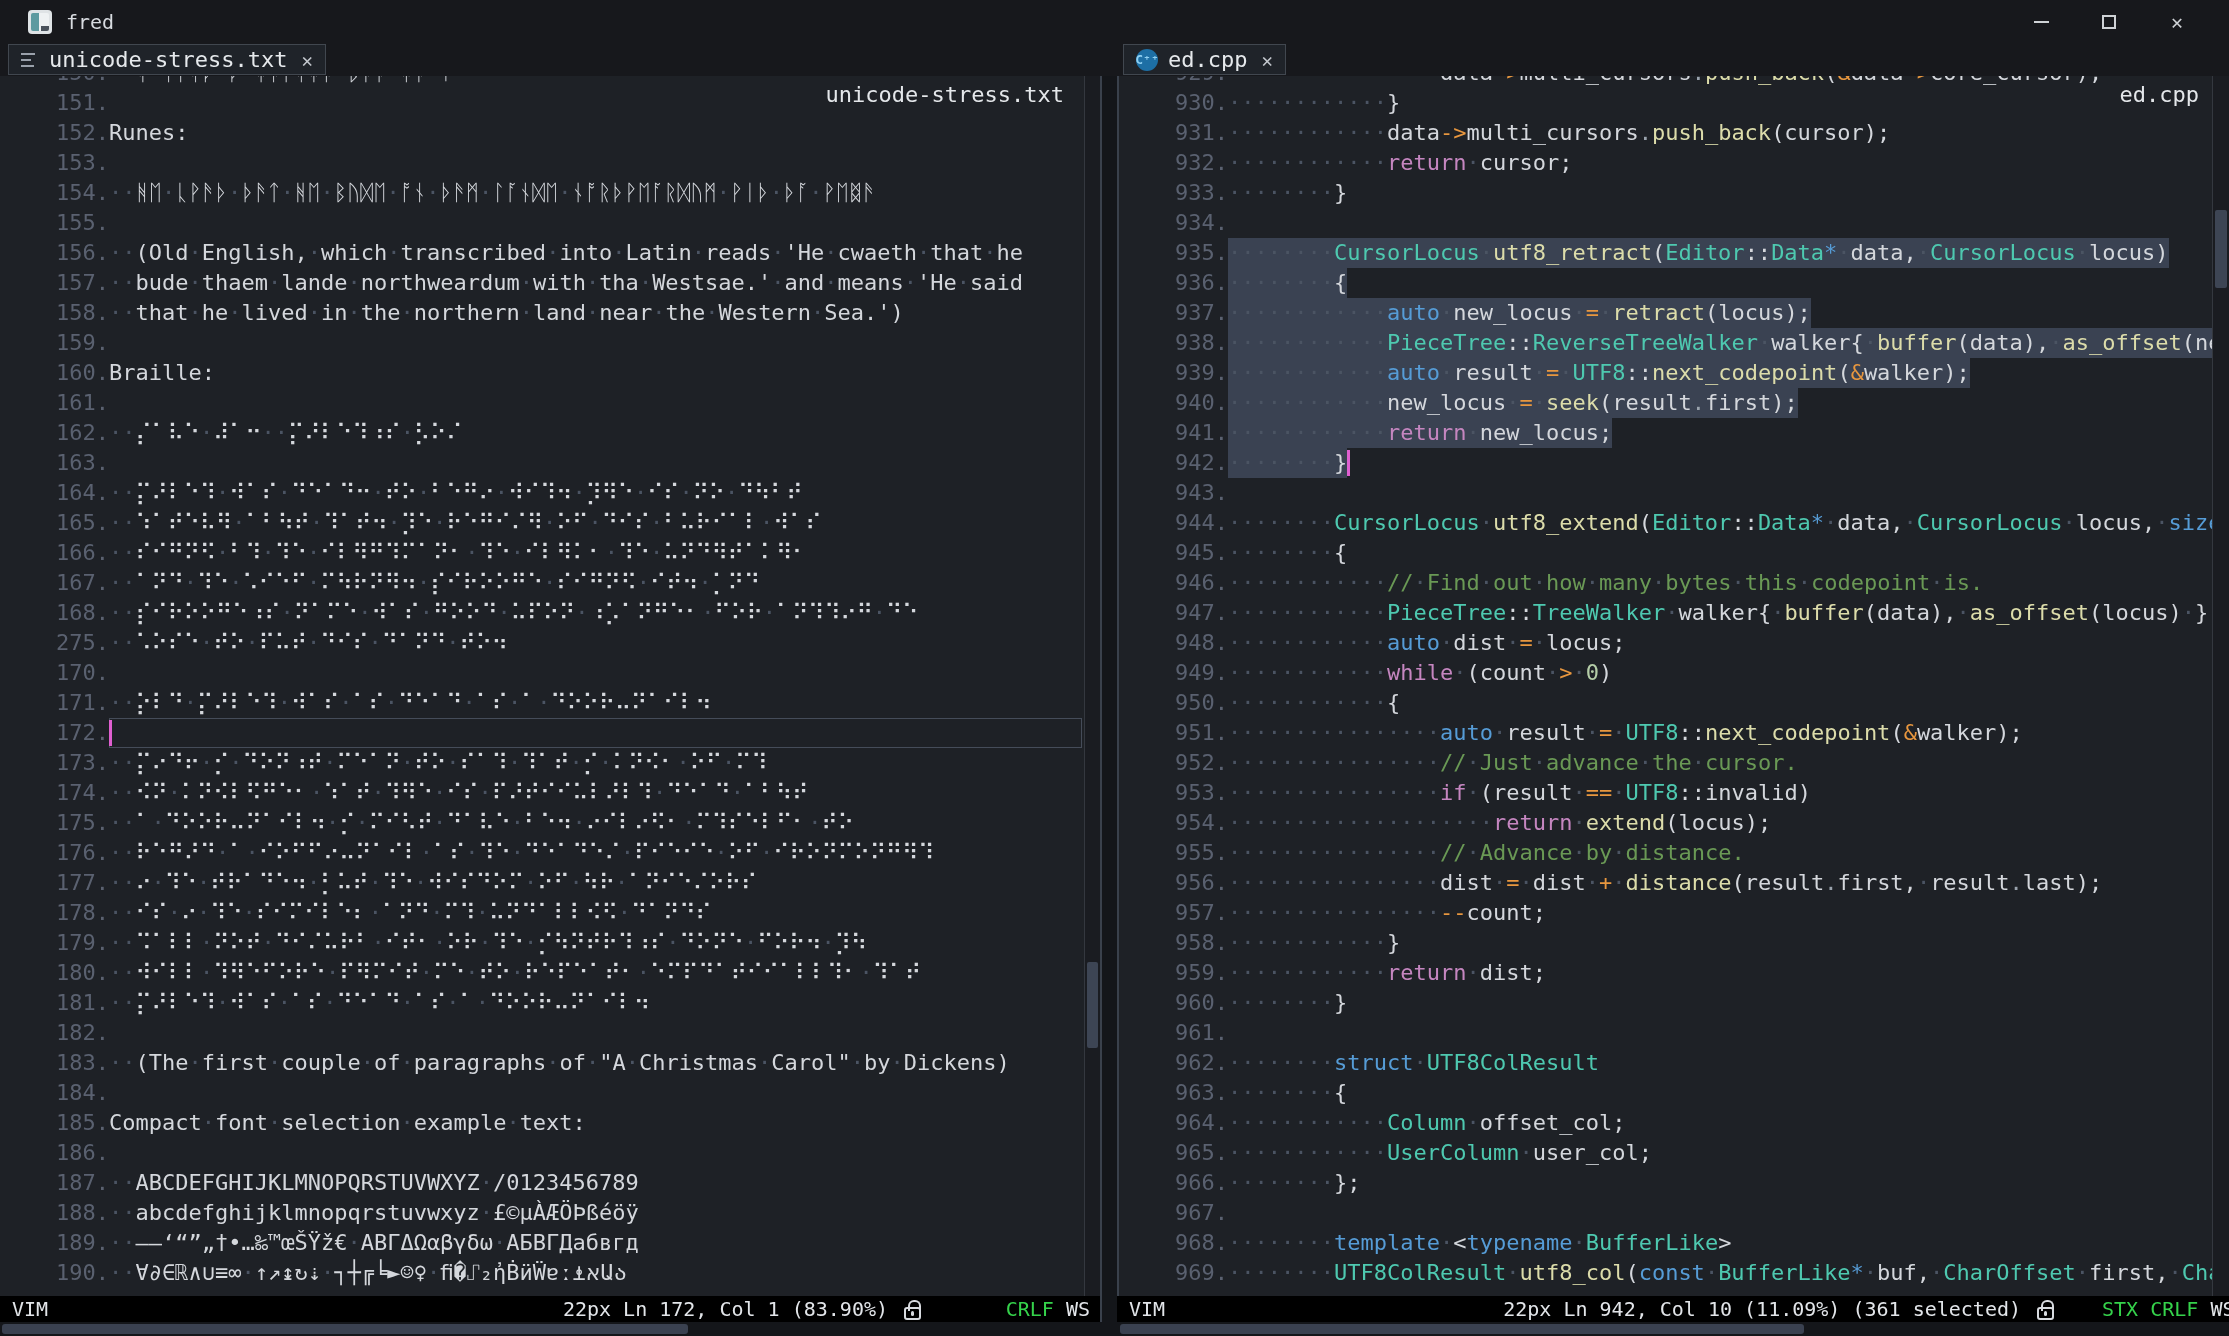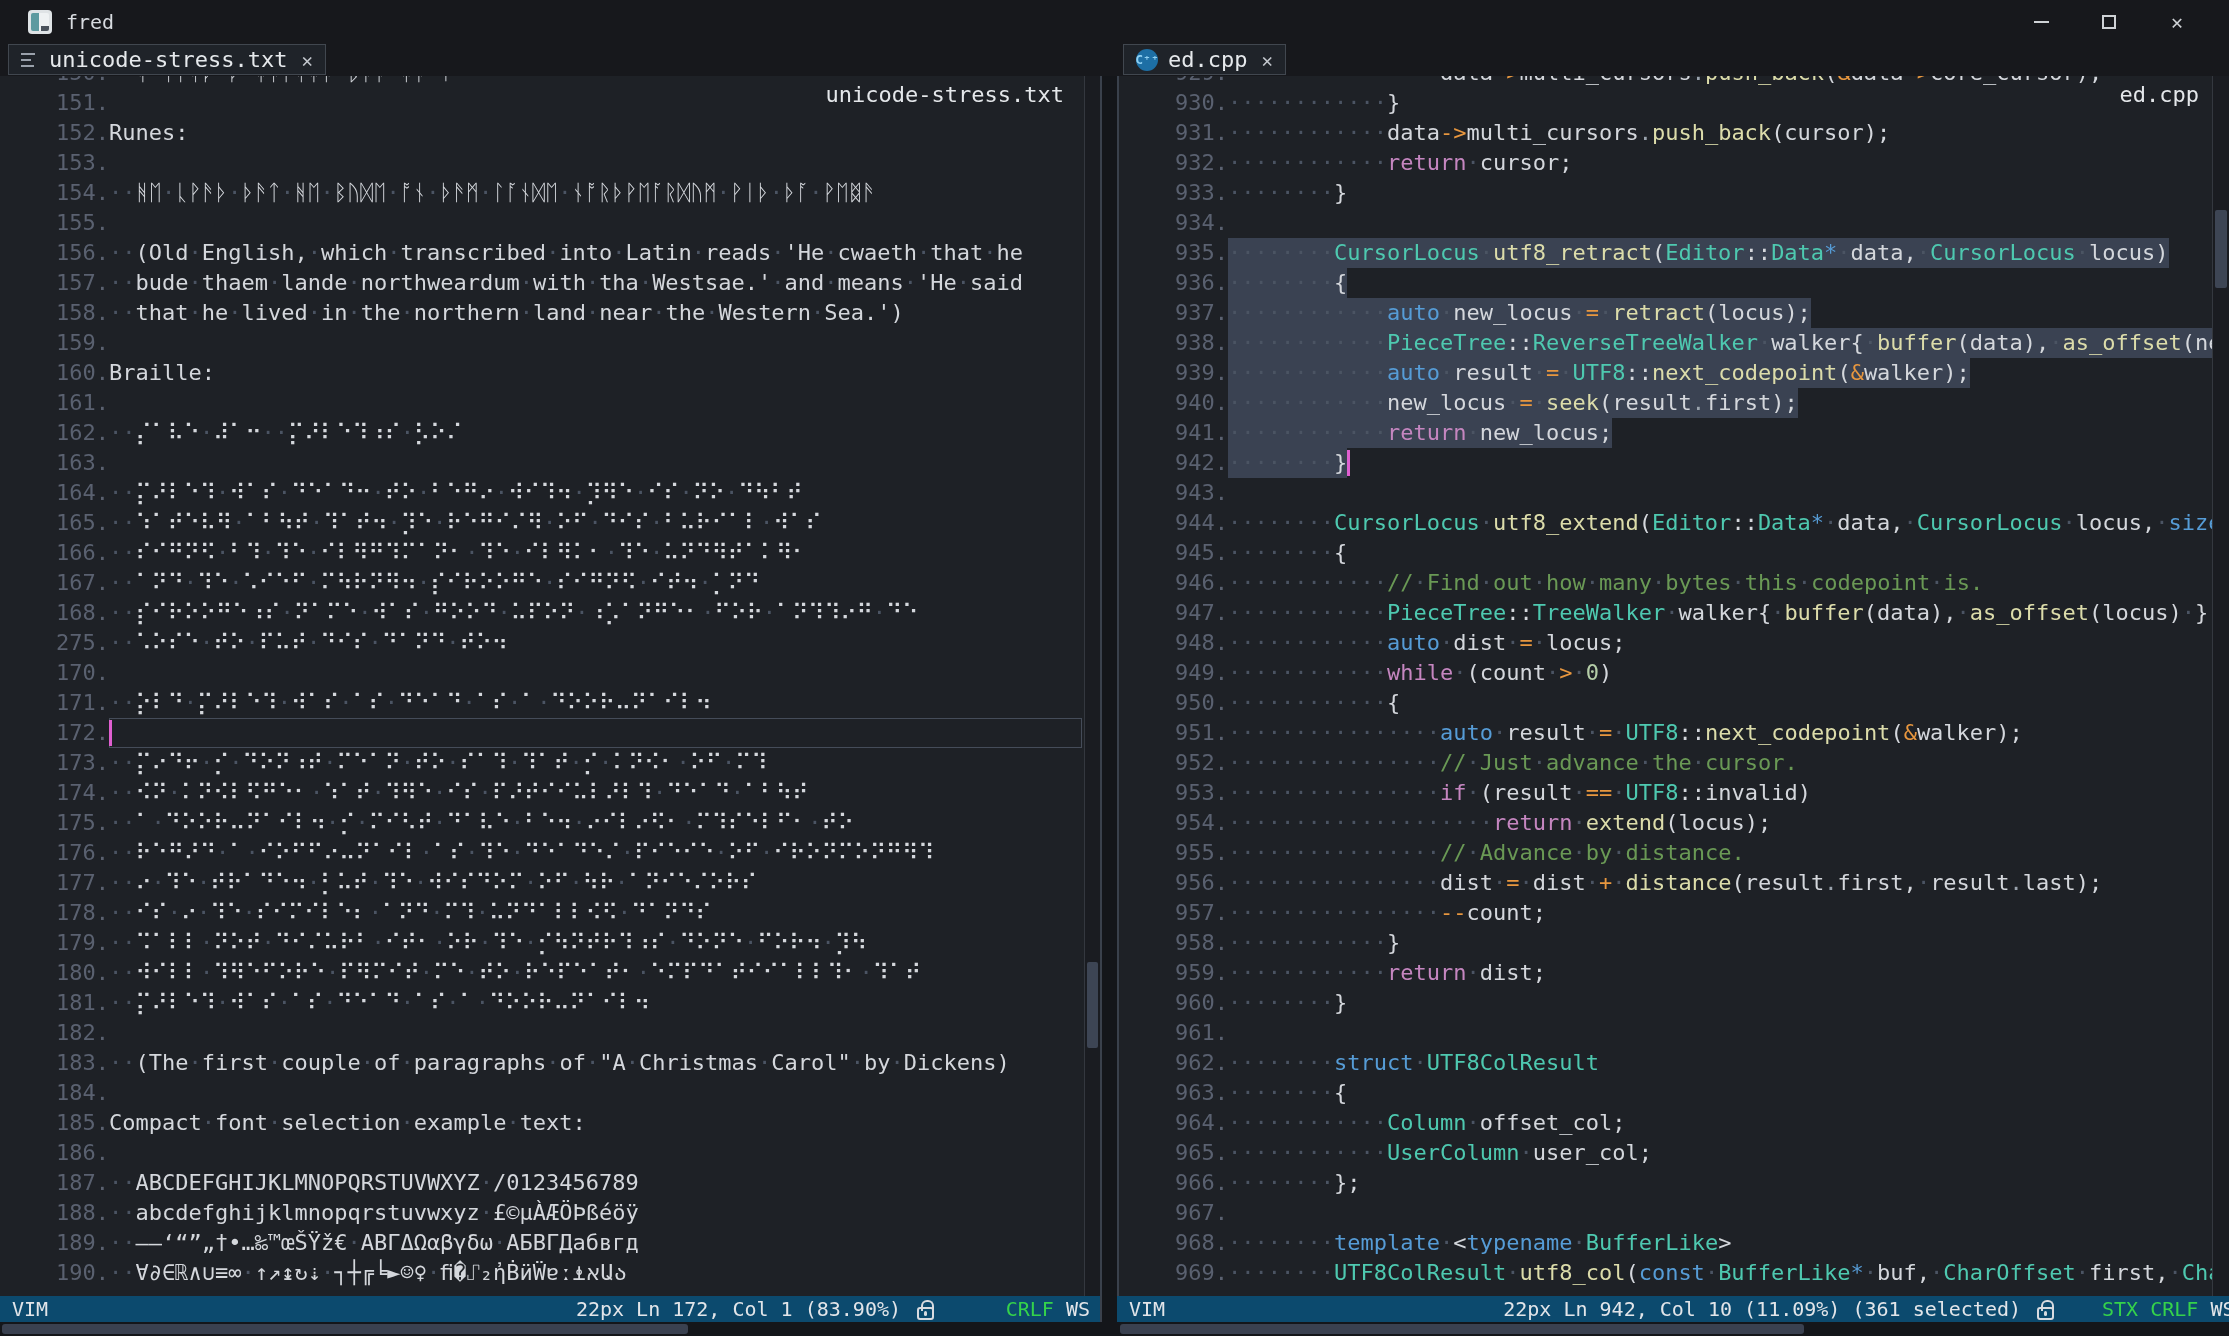--- a/index.html
+++ b/index.html
@@ -57,25 +57,25 @@
   .pane.left .fileoverlay { right:36px; }
   .pane.right .fileoverlay { right:30px; }
   
   .vscroll { position:absolute; top:0; bottom:0; background:#1a1c21; border-left:1px solid #34383f; }
   .pane.left .vscroll { right:0; width:16px; }
   .pane.right .vscroll { right:0; width:17px; }
   .vthumb { position:absolute; left:2px; right:2px; background:#3d4554; border-radius:2px; }
   .hstrip { position:absolute; left:0; right:0; bottom:0; height:14px; background:#14161a; z-index:5; }
   .hthumb { position:absolute; top:2px; height:10px; background:#3a4150; border-radius:3px; }
   
-  .statusbar { position:absolute; bottom:14px; height:26px; background:#0c4a6e; display:flex;
+  .statusbar { position:absolute; bottom:14px; height:26px; background:#000000; display:flex;
                align-items:center; font-size:20px; color:#e2e5e9; z-index:5; }
   .statusbar .mode { padding-left:12px; }
   .statusbar .center { margin-left:auto; white-space:pre; }
-  .statusbar .flags { width:166px; text-align:right; padding-right:10px; white-space:pre; }
+  .statusbar .flags { width:179px; text-align:right; padding-right:10px; white-space:pre; }
   .statusbar.rp .flags { width:175px;padding-left:48px; }
   .flags b { font-weight:normal; color:#35d24b; }
   .flags s { text-decoration:none; color:#e2e5e9; }
   .lock { position:relative; width:17px; height:13px; border:2px solid #d8dbe0; border-radius:3px;
           margin:8px 0 0 16px; flex:0 0 auto; }
   .lock:before { content:""; position:absolute; top:-9px; left:2px; width:9px; height:9px;
                  border:2px solid #d8dbe0; border-bottom:none; border-radius:6px 6px 0 0; }
   .lock:after { content:""; position:absolute; top:2px; left:5px; width:3px; height:5px; background:#d8dbe0; border-radius:2px; }
 </style>
 </head>

